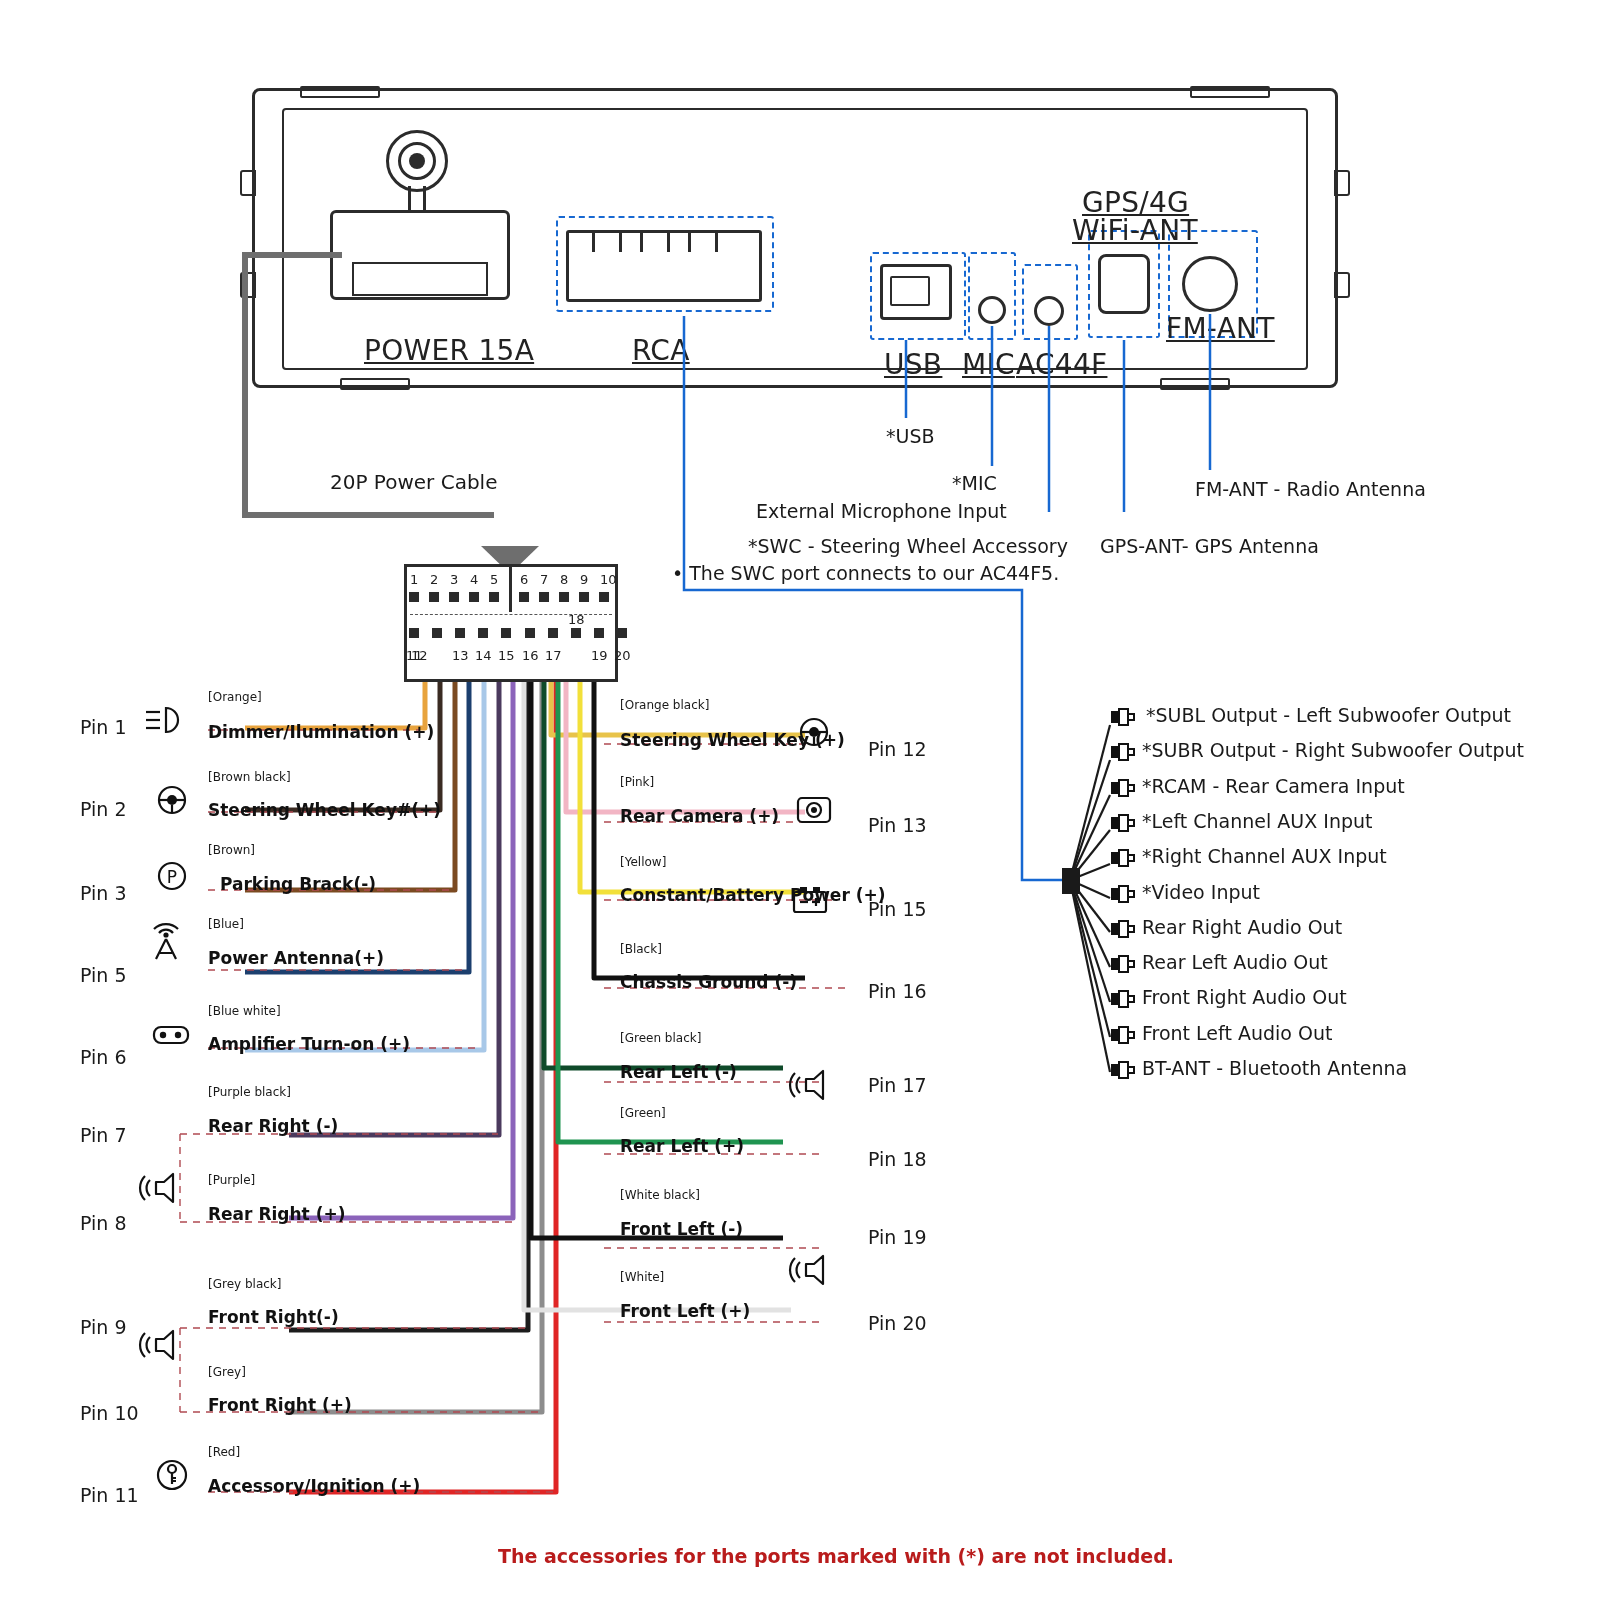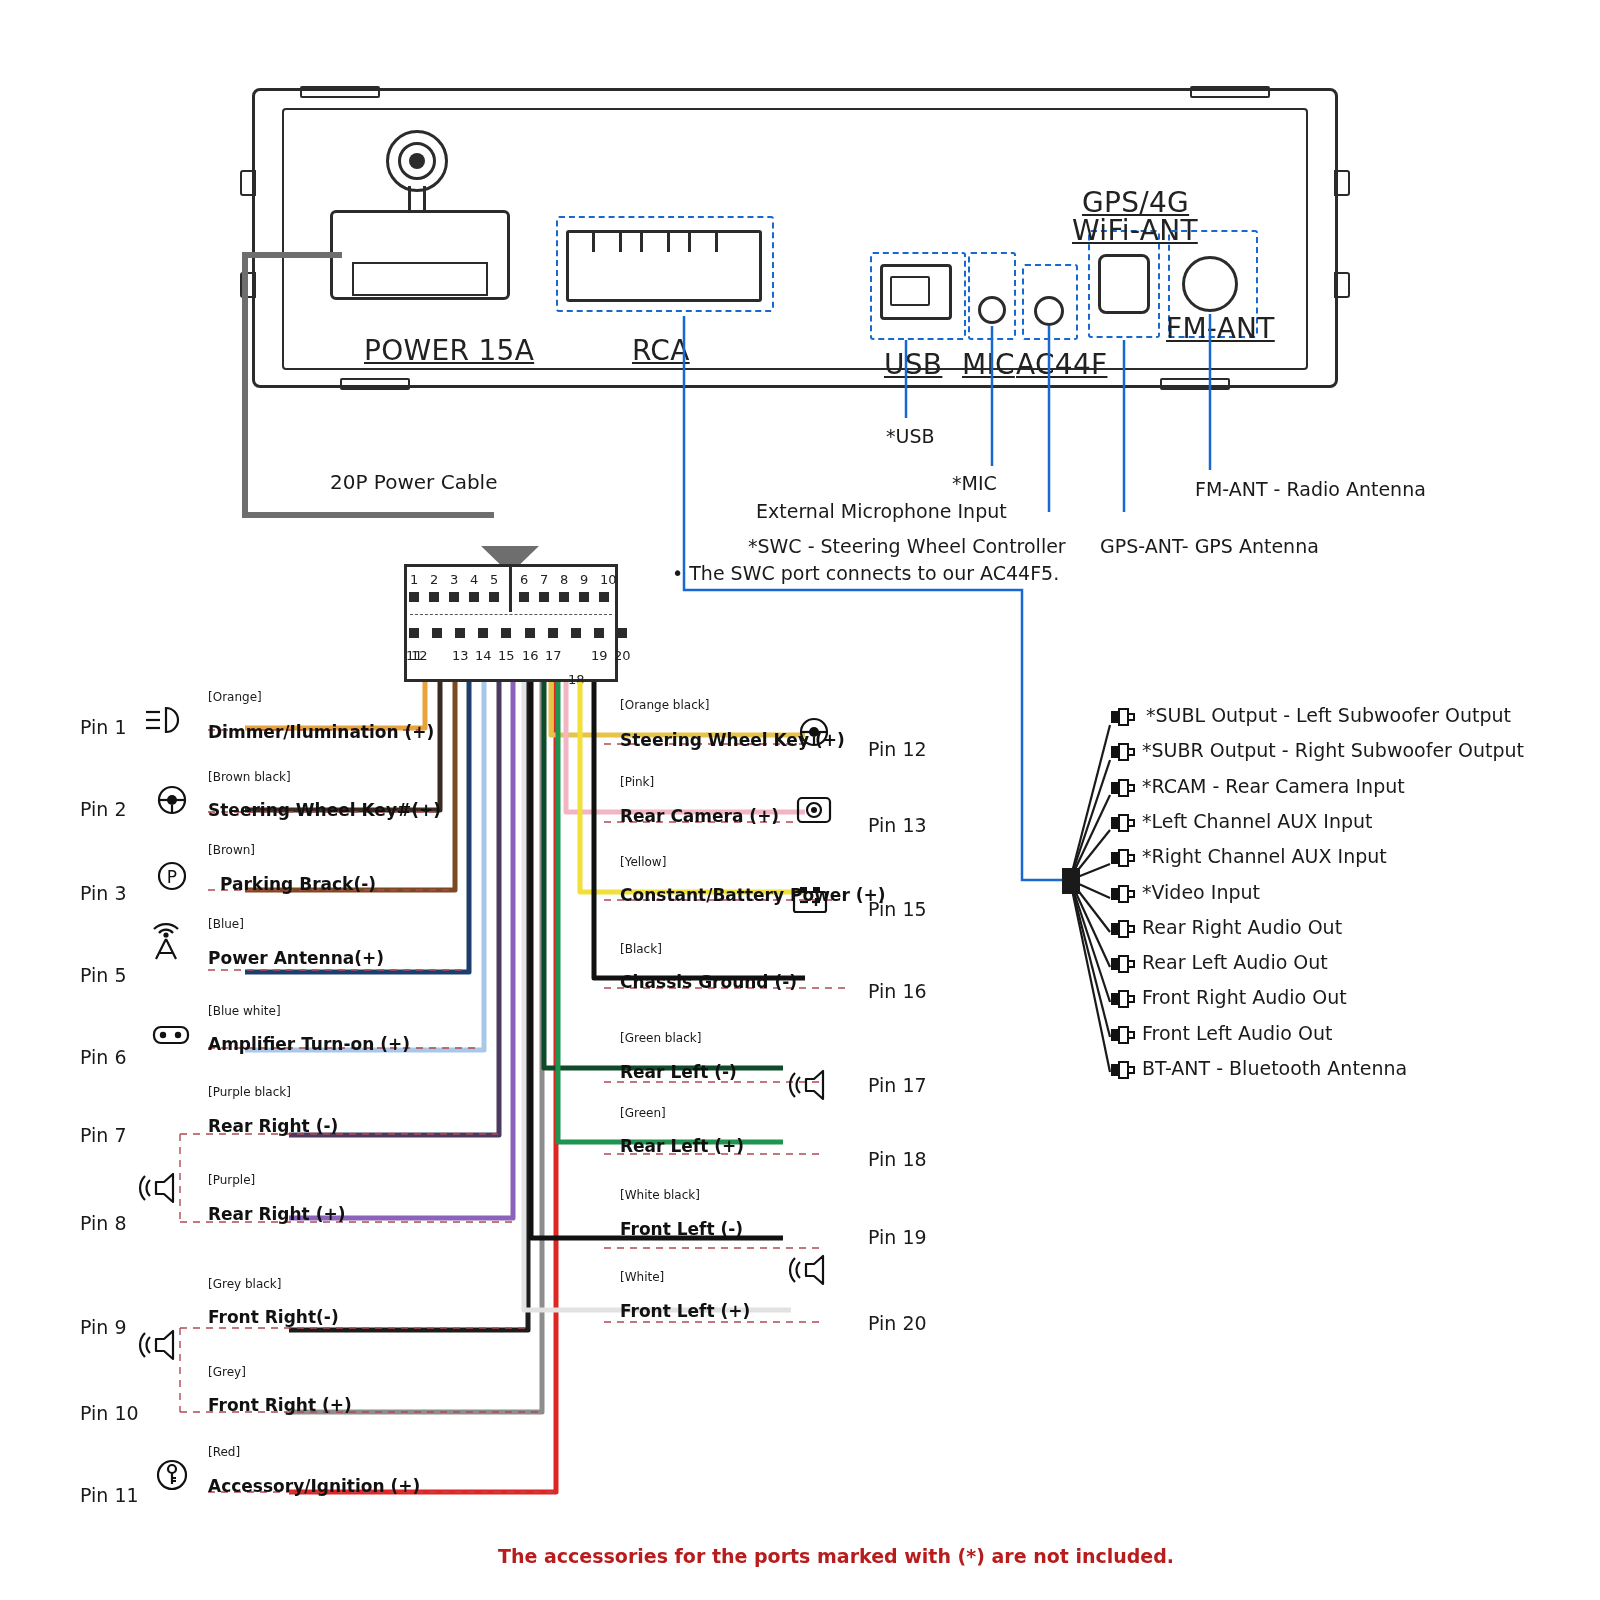--- a/index.html
+++ b/index.html
@@ -176,21 +176,21 @@
     <path d="M1049 326 L1049 512"></path>
     <path d="M1124 340 L1124 512"></path>
     <path d="M1210 314 L1210 470"></path>
     <path d="M684 316 L684 590 L1022 590 L1022 880 L1068 880"></path>
   </g>
 </svg>
 
 <div class="note" style="left:886px; top:425px;">*USB</div>
 <div class="note" style="left:952px; top:472px;">*MIC</div>
 <div class="note" style="left:756px; top:500px;">External Microphone Input</div>
-<div class="note" style="left:748px; top:535px;">*SWC - Steering Wheel Controller</div>
+<div class="note" style="left:748px; top:535px;">*SWC - Steering Wheel Accessory</div>
 <div class="note" style="left:672px; top:562px;">• The SWC port connects to our AC44F5.</div>
 <div class="note" style="left:1100px; top:535px;">GPS-ANT- GPS Antenna</div>
 <div class="note" style="left:1195px; top:478px;">FM-ANT - Radio Antenna</div>
 
 <div class="abs" id="cable-top"></div>
 <div class="abs" id="cable-v"></div>
 <div class="abs" id="cable-h"></div>
 <div class="abs" id="arrow-head"></div>
 <div class="note" style="left:330px; top:470px; font-size:20px;">20P Power Cable</div>
 
@@ -211,21 +211,21 @@
     <div class="abs pinnum" style="left: 600px; top: 572px;">10</div>
   </div>
 <div id="pins-bot-nums">
     <div class="abs pinnum" style="left: 406px; top: 648px;">11</div>
     <div class="abs pinnum" style="left: 411px; top: 648px;">12</div>
     <div class="abs pinnum" style="left: 452px; top: 648px;">13</div>
     <div class="abs pinnum" style="left: 475px; top: 648px;">14</div>
     <div class="abs pinnum" style="left: 498px; top: 648px;">15</div>
     <div class="abs pinnum" style="left: 522px; top: 648px;">16</div>
     <div class="abs pinnum" style="left: 545px; top: 648px;">17</div>
-    <div class="abs pinnum" style="left: 568px; top: 672px;">18</div>
+    <div class="abs pinnum" style="left: 568px; top: 612px;">18</div>
     <div class="abs pinnum" style="left: 591px; top: 648px;">19</div>
     <div class="abs pinnum" style="left: 614px; top: 648px;">20</div>
   </div>
 <div id="pinpads">
     <div class="abs pinpad" style="left: 409px; top: 592px;"></div>
     <div class="abs pinpad" style="left: 429px; top: 592px;"></div>
     <div class="abs pinpad" style="left: 449px; top: 592px;"></div>
     <div class="abs pinpad" style="left: 469px; top: 592px;"></div>
     <div class="abs pinpad" style="left: 489px; top: 592px;"></div>
     <div class="abs pinpad" style="left: 519px; top: 592px;"></div>

